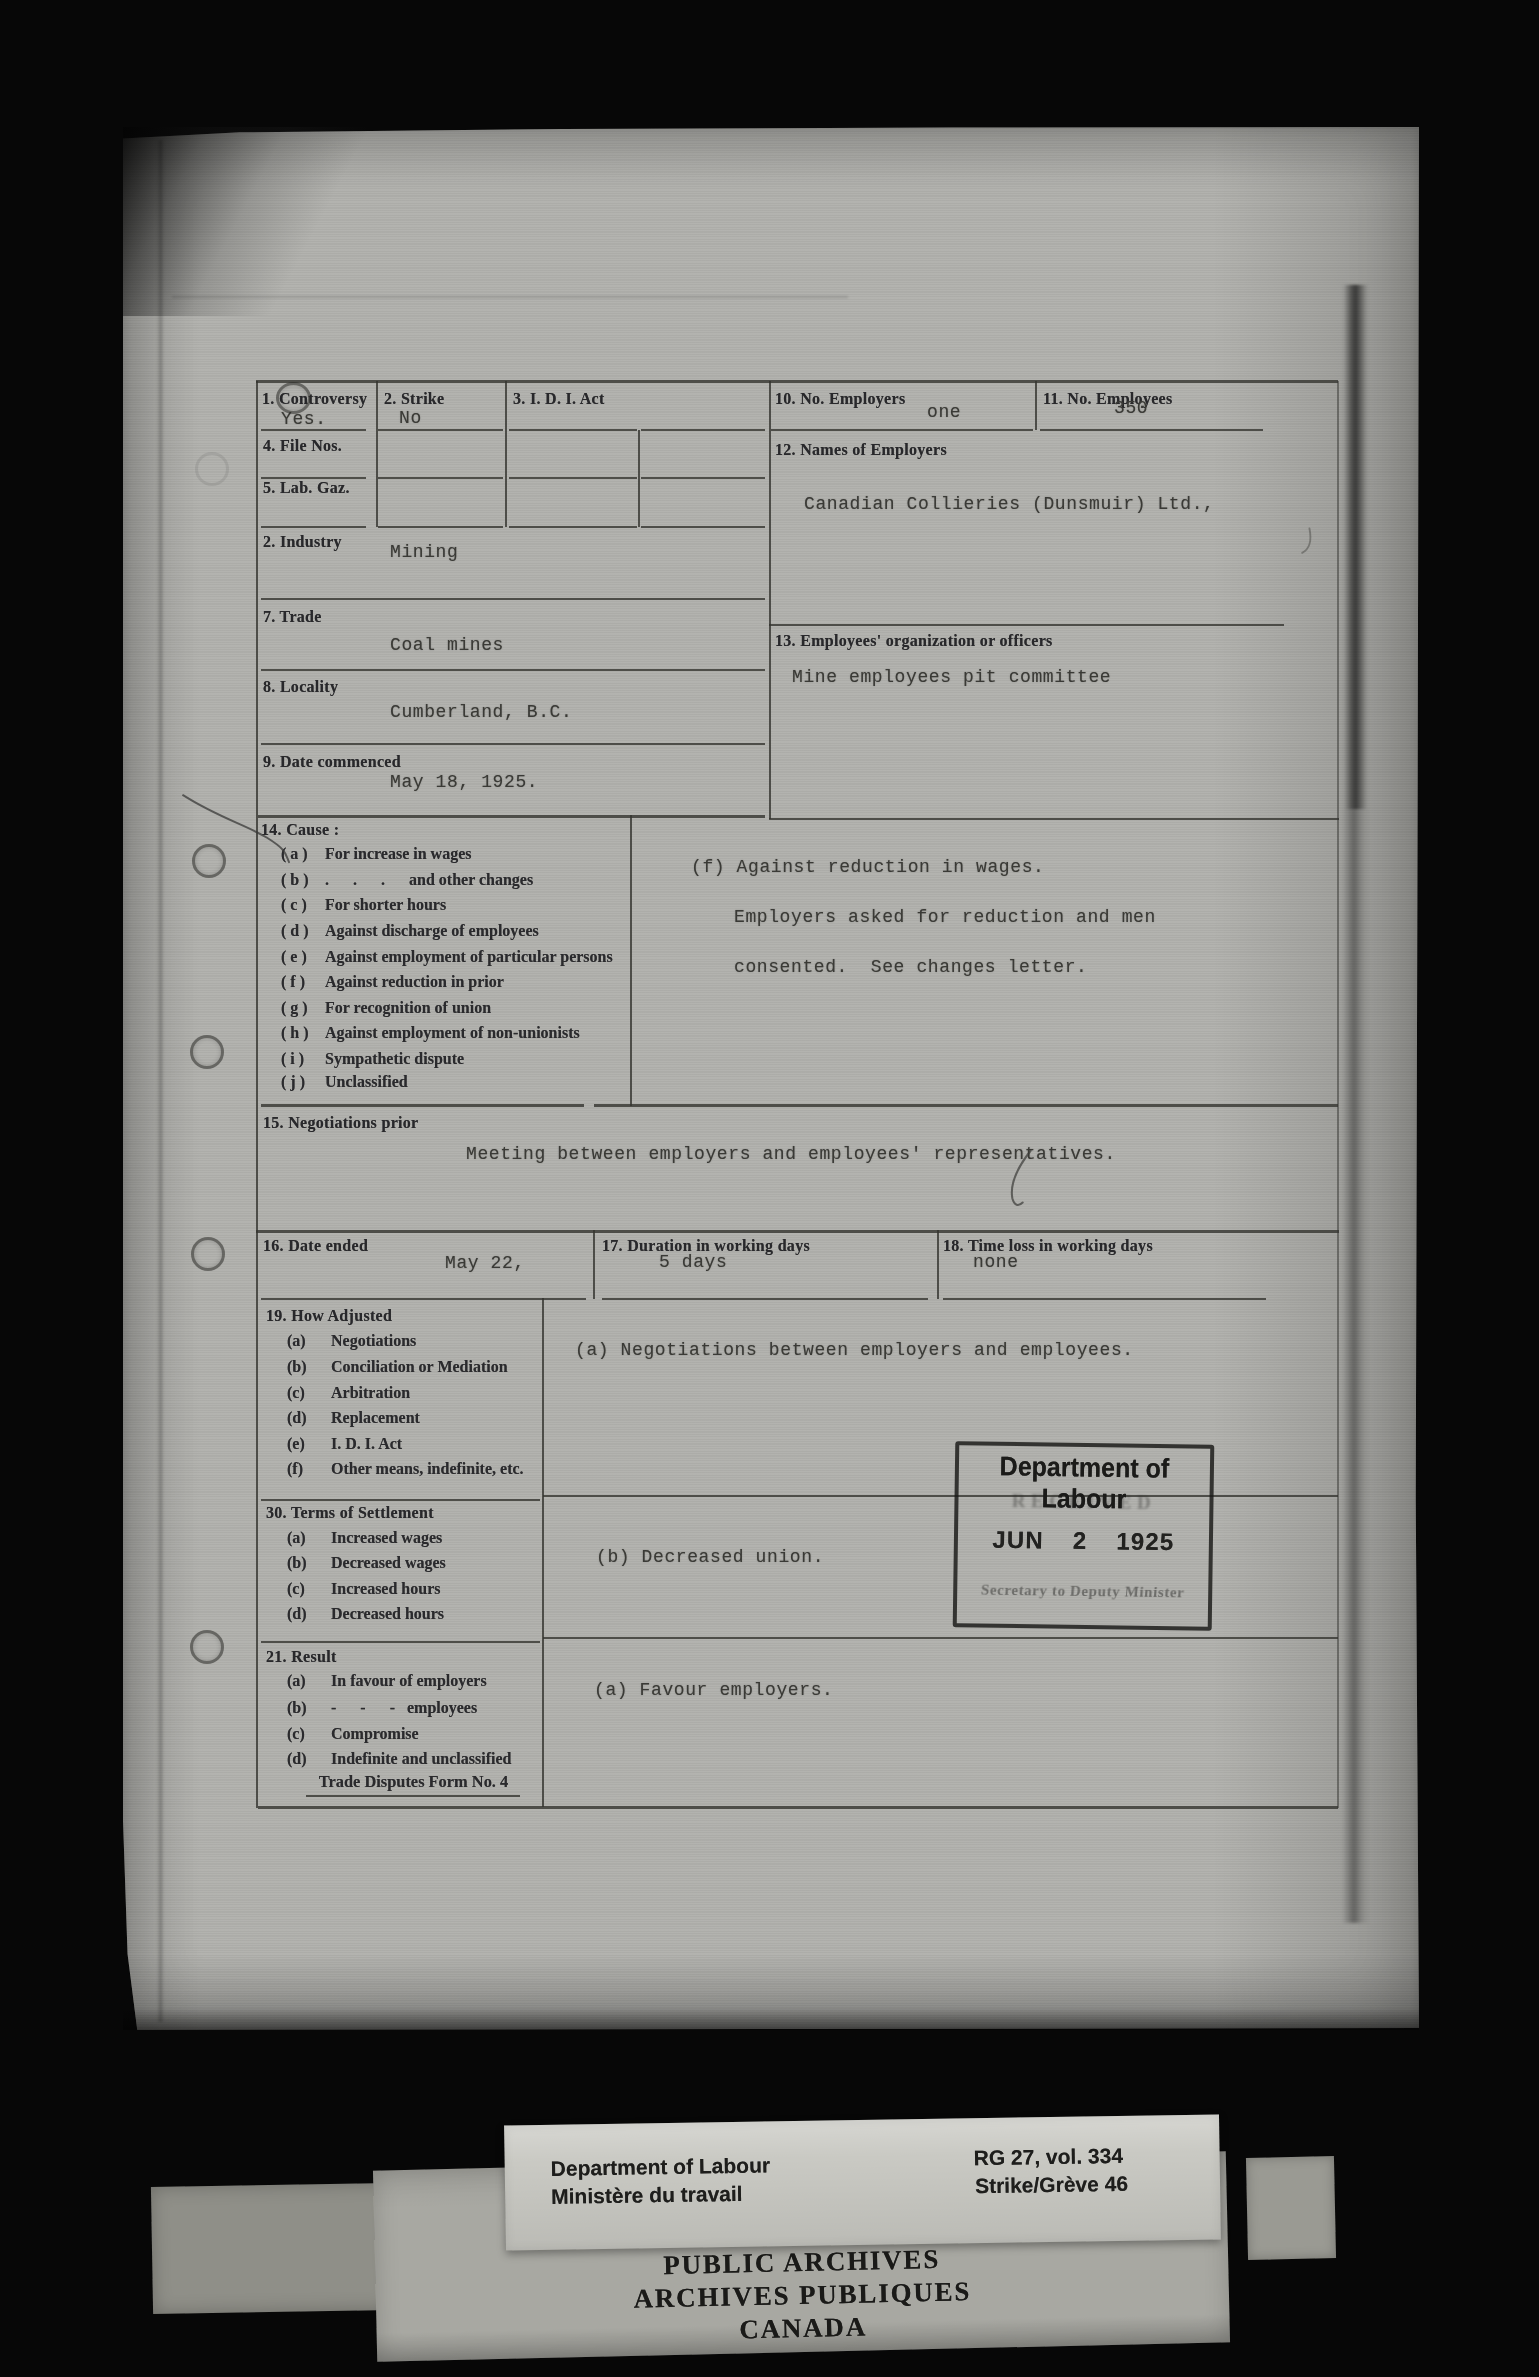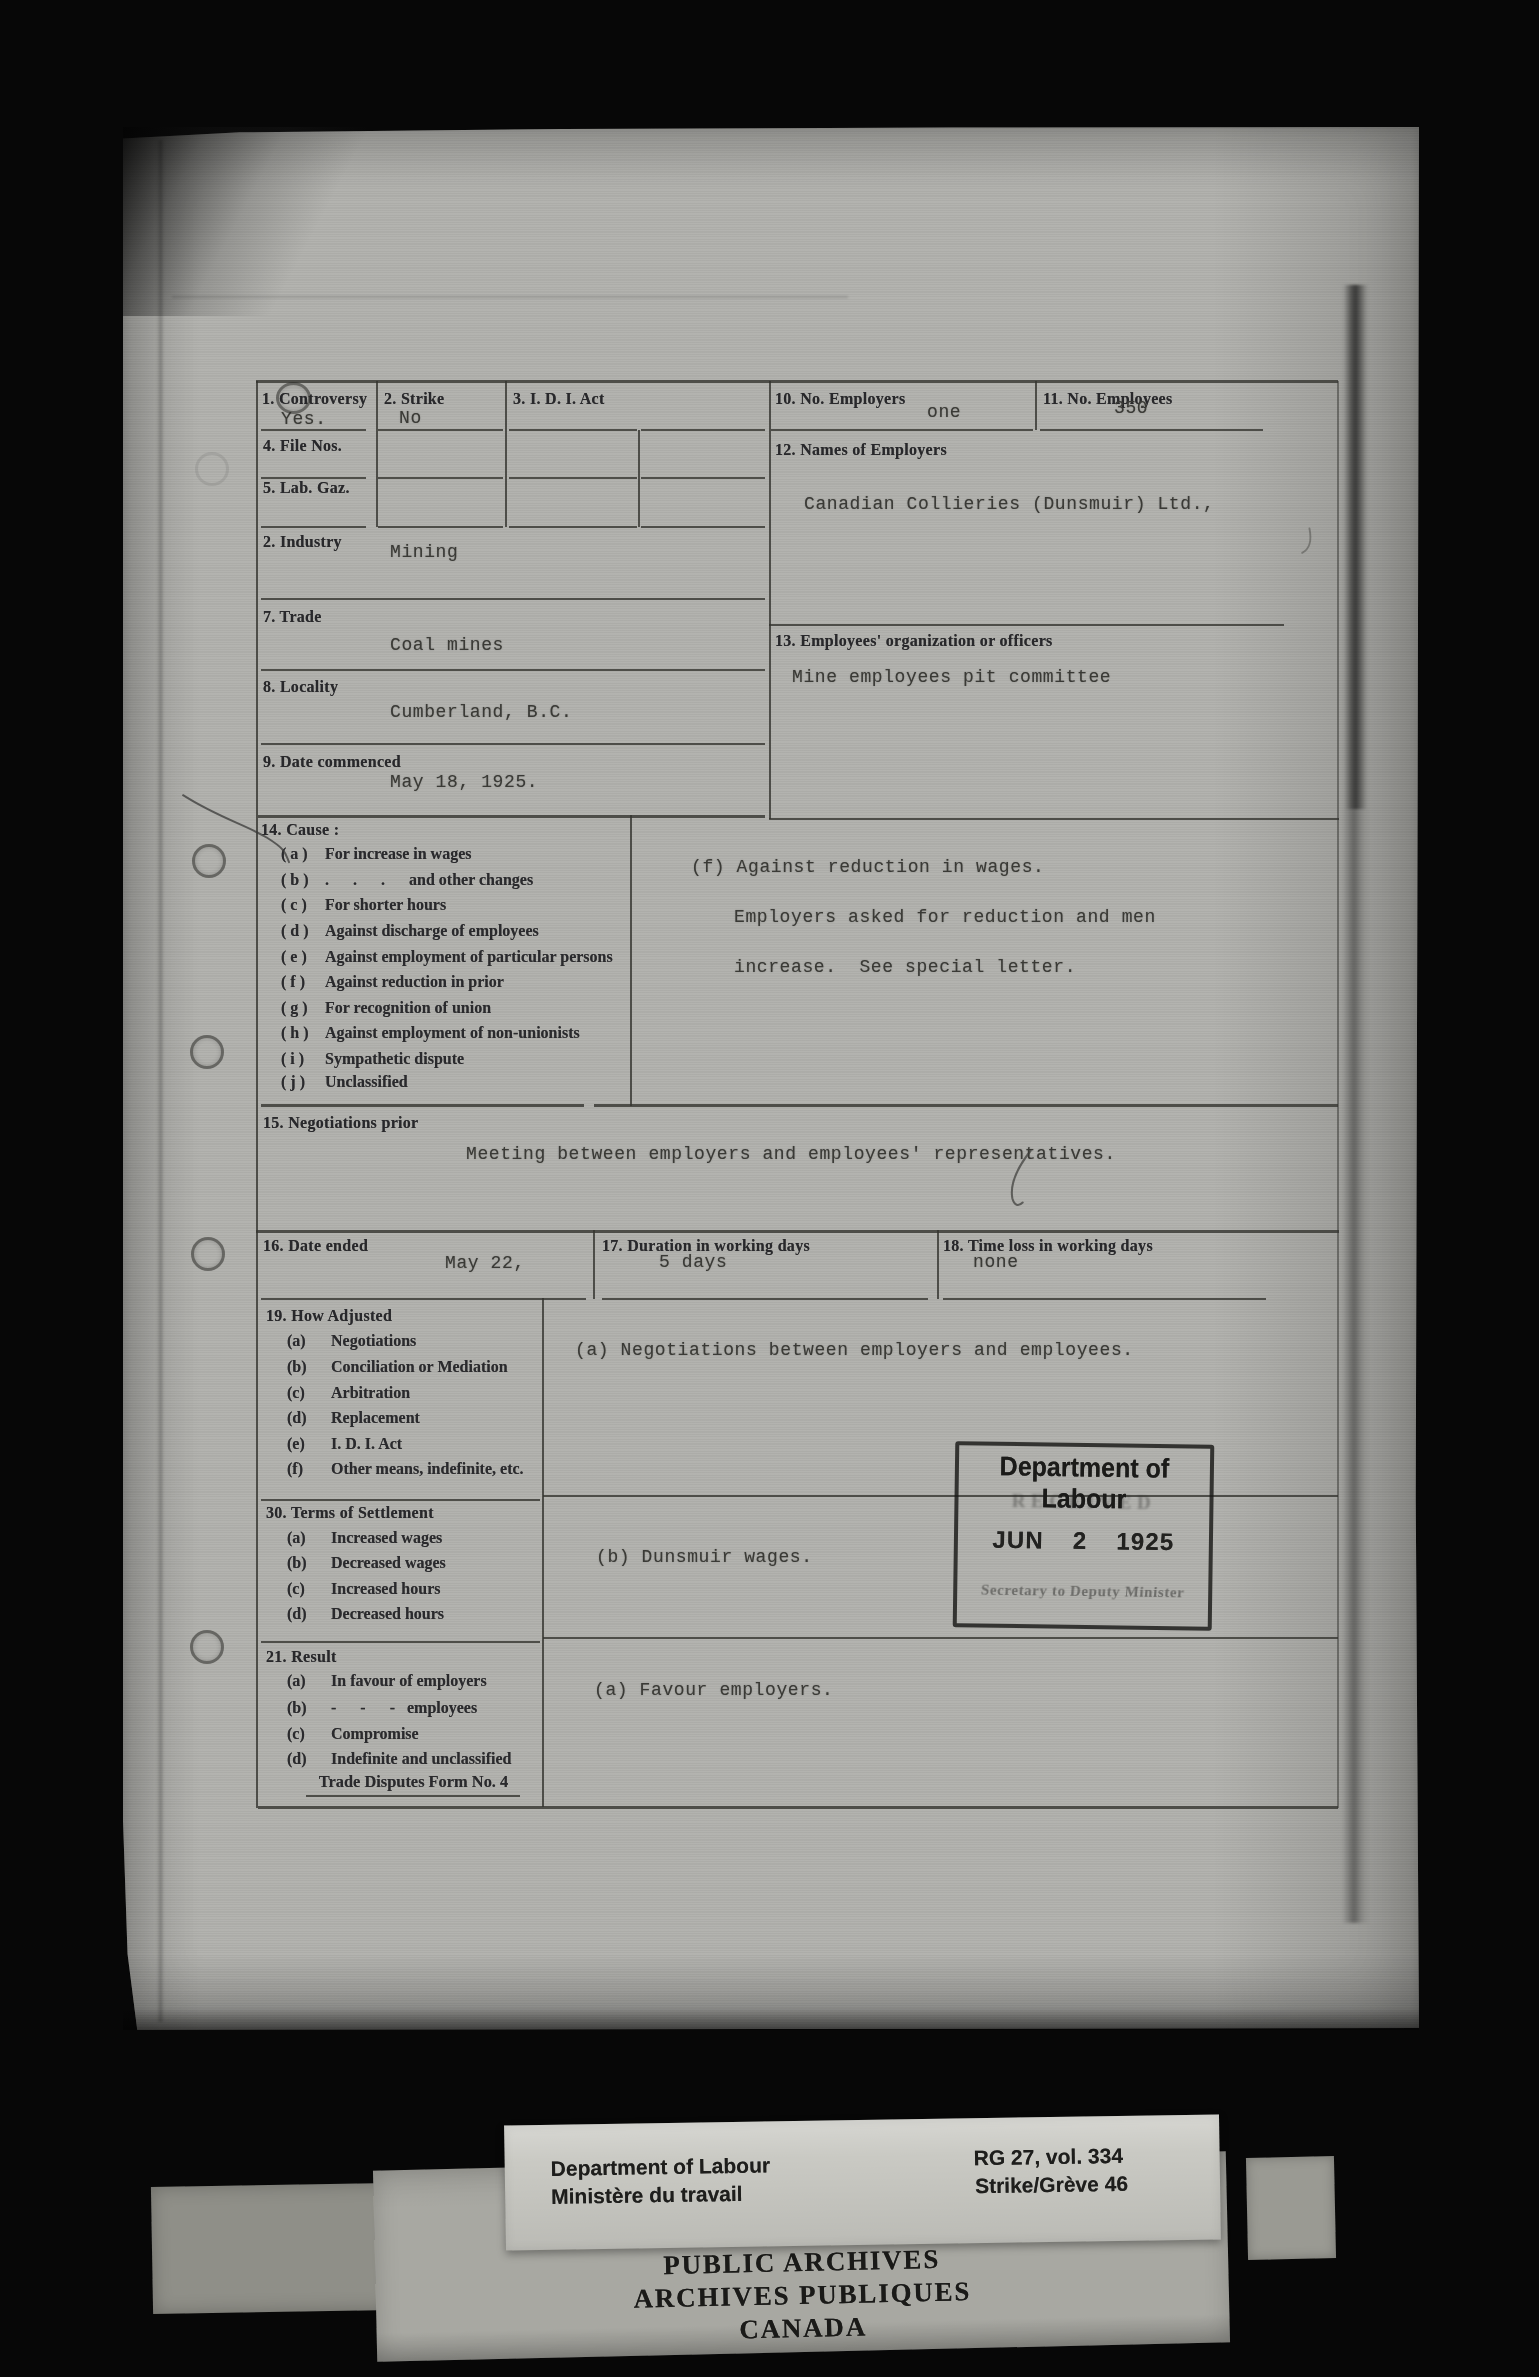--- a/index.html
+++ b/index.html
@@ -178,21 +178,21 @@
   <div class="opt" style="left:281px;top:896px"><span class="k">( c )</span><span class="t">For shorter hours</span></div>
   <div class="opt" style="left:281px;top:922px"><span class="k">( d )</span><span class="t">Against discharge of employees</span></div>
   <div class="opt" style="left:281px;top:948px"><span class="k">( e )</span><span class="t">Against employment of particular persons</span></div>
   <div class="opt" style="left:281px;top:973px"><span class="k">( f )</span><span class="t">Against reduction in prior</span></div>
   <div class="opt" style="left:281px;top:999px"><span class="k">( g )</span><span class="t">For recognition of union</span></div>
   <div class="opt" style="left:281px;top:1024px"><span class="k">( h )</span><span class="t">Against employment of non-unionists</span></div>
   <div class="opt" style="left:281px;top:1050px"><span class="k">( i )</span><span class="t">Sympathetic dispute</span></div>
   <div class="opt" style="left:281px;top:1073px"><span class="k">( j )</span><span class="t">Unclassified</span></div>
   <div class="type" style="left:691px;top:857px">(f) Against reduction in wages.</div>
   <div class="type" style="left:734px;top:907px">Employers asked for reduction and men</div>
-  <div class="type" style="left:734px;top:957px">increase.  See special letter.</div>
+  <div class="type" style="left:734px;top:957px">consented.  See changes letter.</div>
 
   <div class="lbl" style="left:263px;top:1114px">15.  Negotiations prior</div>
   <div class="type" style="left:466px;top:1144px">Meeting between employers and employees' representatives.</div>
 
   <div class="lbl" style="left:263px;top:1237px">16.  Date ended</div>
   <div class="type" style="left:445px;top:1253px">May 22,</div>
   <div class="lbl" style="left:602px;top:1237px">17.  Duration in working days</div>
   <div class="type" style="left:659px;top:1252px">5 days</div>
   <div class="lbl" style="left:943px;top:1237px">18.  Time loss in working days</div>
   <div class="type" style="left:973px;top:1252px">none</div>
@@ -204,21 +204,21 @@
   <div class="opt" style="left:287px;top:1409px"><span class="k">(d)</span><span class="t">Replacement</span></div>
   <div class="opt" style="left:287px;top:1435px"><span class="k">(e)</span><span class="t">I. D. I. Act</span></div>
   <div class="opt" style="left:287px;top:1460px"><span class="k">(f)</span><span class="t">Other means, indefinite, etc.</span></div>
   <div class="type" style="left:575px;top:1340px">(a) Negotiations between employers and employees.</div>
 
   <div class="lbl" style="left:266px;top:1504px">30.  Terms of Settlement</div>
   <div class="opt" style="left:287px;top:1529px"><span class="k">(a)</span><span class="t">Increased wages</span></div>
   <div class="opt" style="left:287px;top:1554px"><span class="k">(b)</span><span class="t">Decreased wages</span></div>
   <div class="opt" style="left:287px;top:1580px"><span class="k">(c)</span><span class="t">Increased hours</span></div>
   <div class="opt" style="left:287px;top:1605px"><span class="k">(d)</span><span class="t">Decreased hours</span></div>
-  <div class="type" style="left:596px;top:1547px">(b) Dunsmuir wages.</div>
+  <div class="type" style="left:596px;top:1547px">(b) Decreased union.</div>
 
   <div class="lbl" style="left:266px;top:1648px">21.  Result</div>
   <div class="opt" style="left:287px;top:1672px"><span class="k">(a)</span><span class="t">In favour of employers</span></div>
   <div class="opt" style="left:287px;top:1699px"><span class="k">(b)</span><span class="t">-      -      -   employees</span></div>
   <div class="opt" style="left:287px;top:1725px"><span class="k">(c)</span><span class="t">Compromise</span></div>
   <div class="opt" style="left:287px;top:1750px"><span class="k">(d)</span><span class="t">Indefinite and unclassified</span></div>
   <div class="formno" style="left:298px;top:1772px;width:231px">Trade Disputes Form No. 4</div>
   <div class="type" style="left:594px;top:1680px">(a) Favour employers.</div>
 
   <div id="stamp">

